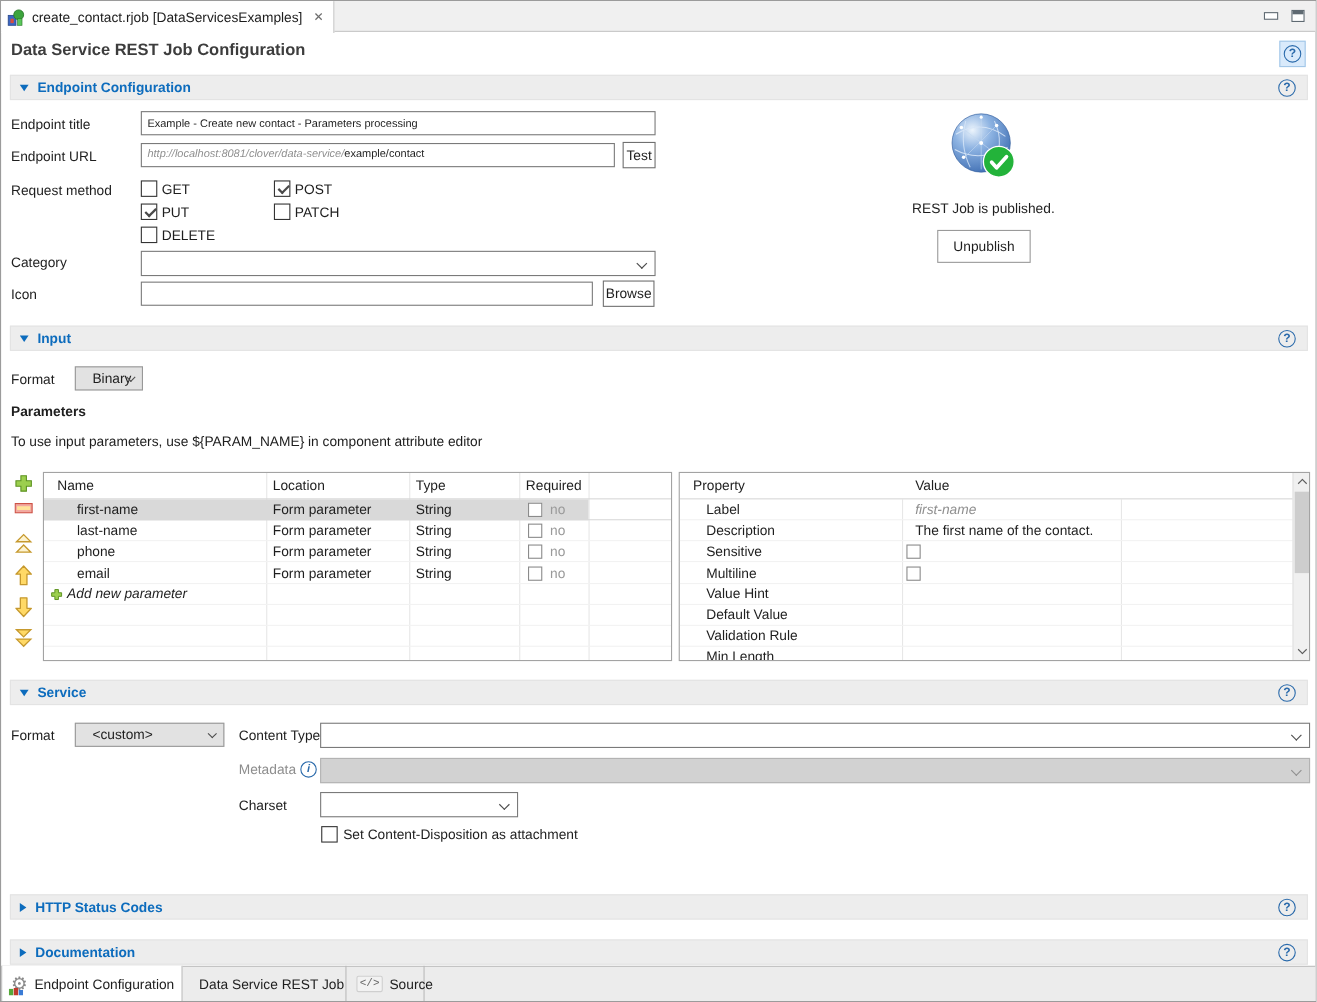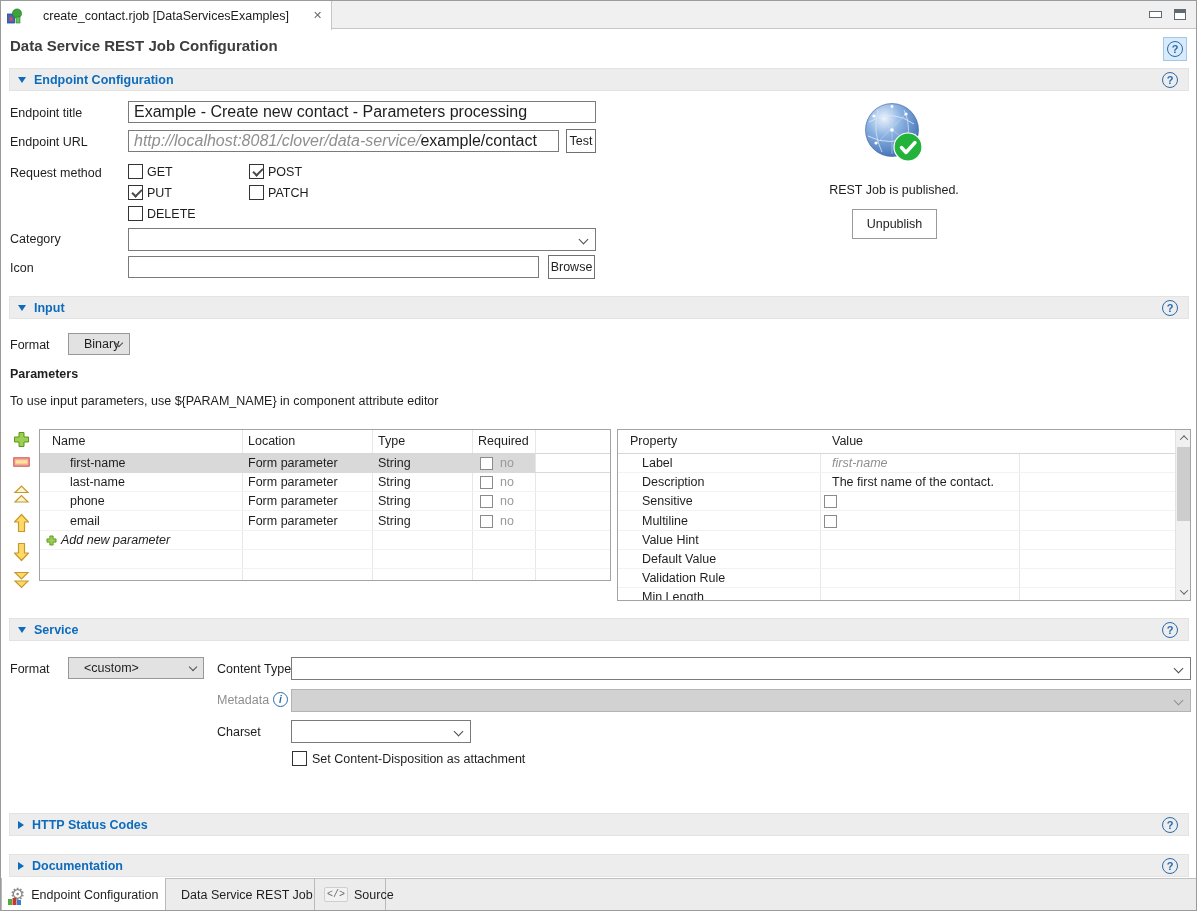--- a/index.html
+++ b/index.html
@@ -2,21 +2,21 @@
 <html><head>
 <meta charset="utf-8">
 <style>
   * { margin:0; padding:0; box-sizing:border-box; }
   html,body { background:#fff; }
   body { font-family:"Liberation Sans", sans-serif; font-size:12.5px; color:#1e1e1e; }
   .window { position:relative; width:1197px; height:911px; border:1px solid #9b9b9b; background:#fff; overflow:hidden; }
 
   
   .tabbar-top { position:absolute; left:0; top:0; right:0; height:28px; background:#f0f0f0; border-bottom:1px solid #c6c6c6; }
-  .editor-tab { position:absolute; left:0; top:0; height:29px; background:#fff; border-right:1px solid #c6c6c6; display:flex; align-items:center; padding:0 9px 0 5px; gap:20px; z-index:2; }
+  .editor-tab { position:absolute; left:0; top:0; height:29px; background:#fff; border-right:1px solid #c6c6c6; display:flex; align-items:center; padding:0 9px 0 5px; gap:6px; z-index:2; }
   .editor-tab .tab-label { white-space:nowrap; color:#1c1c1c; }
   .close-x { color:#6d6d6d; font-size:11px; margin-left:4px; cursor:pointer; }
   .win-controls { position:absolute; right:10px; top:8px; display:flex; gap:12px; align-items:center; }
   .min-glyph { width:13px; height:7px; border:1px solid #5f6a72; background:#fff; }
   .max-glyph { width:12px; height:11px; border:1px solid #5f6a72; background:#fff; position:relative; }
   .max-glyph::before { content:""; position:absolute; left:0; top:0; right:0; height:3px; background:#5f6a72; }
 
   
   .page-title { position:absolute; left:9px; top:36px; font-size:15px; font-weight:bold; color:#3d3d3d; }
   .help-box { position:absolute; right:9px; top:36px; width:24px; height:24px; background:#d9eafb; border:1px solid #a3c7e8; display:flex; align-items:center; justify-content:center; }
@@ -25,21 +25,21 @@
   
   .sec-header { position:absolute; left:8px; right:7px; height:23px; background:#ededed; border:1px solid #e3e3e3; display:flex; align-items:center; padding:0 8px; gap:8px; cursor:pointer; }
   .sec-title { color:#0d6cbd; font-weight:bold; }
   .tri-down { width:0; height:0; border-left:4.5px solid transparent; border-right:4.5px solid transparent; border-top:6px solid #0d6cbd; }
   .tri-right { width:0; height:0; border-top:4.5px solid transparent; border-bottom:4.5px solid transparent; border-left:6px solid #0d6cbd; }
   .sec-help { position:absolute; right:10px; top:3px; }
 
   .lbl { position:absolute; color:#1e1e1e; white-space:nowrap; }
   .lbl-gray { color:#8e8e8e; }
 
-  .txtinput { position:absolute; height:22px; border:1px solid #7a7a7a; background:#fff; font-family:"Liberation Sans",sans-serif; font-size:16px; padding:0 5px; color:#1e1e1e; line-height:20px; }
+  .txtinput { position:absolute; height:22px; border:1px solid #7a7a7a; background:#fff; font-family:"Liberation Sans",sans-serif; font-size:10px; padding:0 5px; color:#1e1e1e; line-height:20px; }
   .url-prefix { color:#8f8f8f; font-style:italic; }
   .btn { position:absolute; border:1px solid #707070; background:#fff; font-family:"Liberation Sans",sans-serif; font-size:12.5px; color:#1e1e1e; display:flex; align-items:center; justify-content:center; cursor:pointer; }
   .combo { position:absolute; height:23px; border:1px solid #7a7a7a; background:#fff; cursor:pointer; }
   .combo .chev { position:absolute; right:8px; top:7px; width:7px; height:7px; border-right:1.5px solid #4d4d4d; border-bottom:1.5px solid #4d4d4d; transform:rotate(45deg); }
   .combo.disabled { background:#d2d2d2; border-color:#b3b3b3; }
   .combo.disabled .chev { border-color:#8f8f8f; }
   .dropbtn { position:absolute; height:22px; background:#e2e2e2; border:1px solid #989898; padding:0 22px 0 15px; line-height:20px; cursor:pointer; }
   .dropbtn .chev { position:absolute; right:7px; top:6px; width:6px; height:6px; border-right:1.5px solid #4d4d4d; border-bottom:1.5px solid #4d4d4d; transform:rotate(45deg); }
 
   .chk { position:absolute; width:15px; height:15px; border:1px solid #333; background:#fff; cursor:pointer; }
@@ -201,21 +201,21 @@
       <svg width="17" height="20" viewBox="0 0 17 20">
           <path d="M8.5 18.5 L1.5 11 H5.5 V1.5 H11.5 V11 H15.5 Z" fill="#ffd966" stroke="#c6992e" stroke-width="1.2" stroke-linejoin="round"></path>
         </svg></span>
     <span class="toolbtn">
       <svg width="17" height="18" viewBox="0 0 17 18">
           <path d="M2 1.5 L8.5 8 L15 1.5 Z" fill="#ffd966" stroke="#c6992e" stroke-width="1.2"></path>
           <path d="M2 10 L8.5 16.5 L15 10 Z" fill="#ffd966" stroke="#c6992e" stroke-width="1.2"></path>
         </svg></span>
   </div>
 
-  <div class="tbl" style="left:38px; top:428px; width:572px; height:152px;">
+  <div class="tbl" style="left:38px; top:428px; width:572px; height:172px;">
     <div class="vline" style="left:202px;"></div>
     <div class="vline" style="left:332px;"></div>
     <div class="vline" style="left:432px;"></div>
     <div class="vline" style="left:495px;"></div>
     <div class="row-sel"></div>
     <div class="tbl-head" style="background:transparent;">
       <span style="left:12px;">Name</span>
       <span style="left:208px;">Location</span>
       <span style="left:338px;">Type</span>
       <span style="left:438px;">Required</span>

